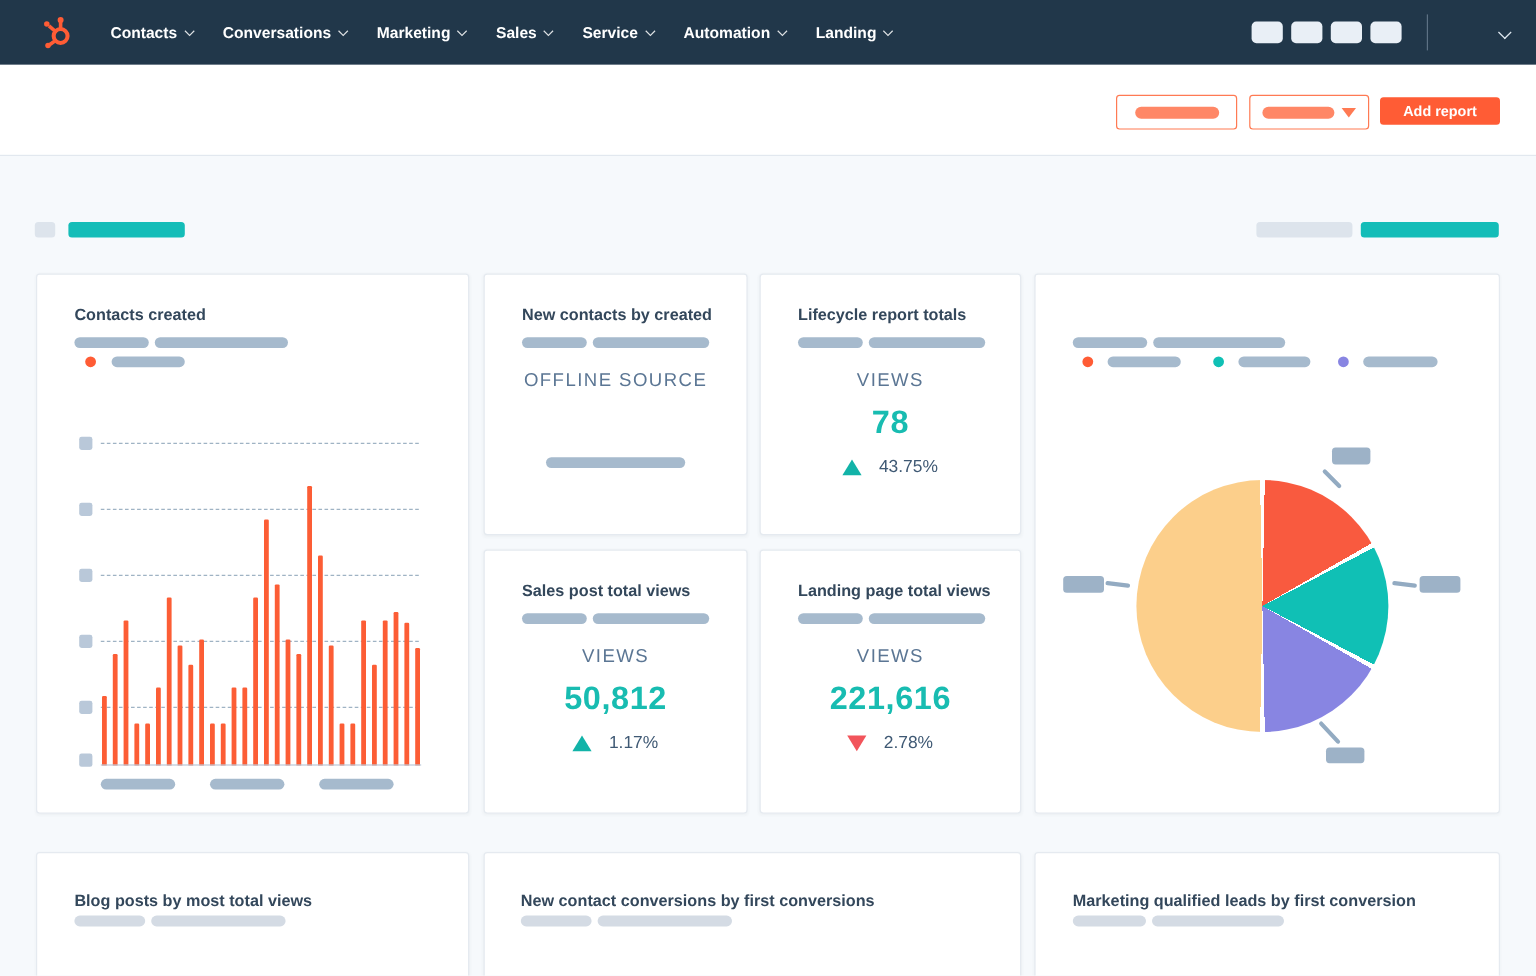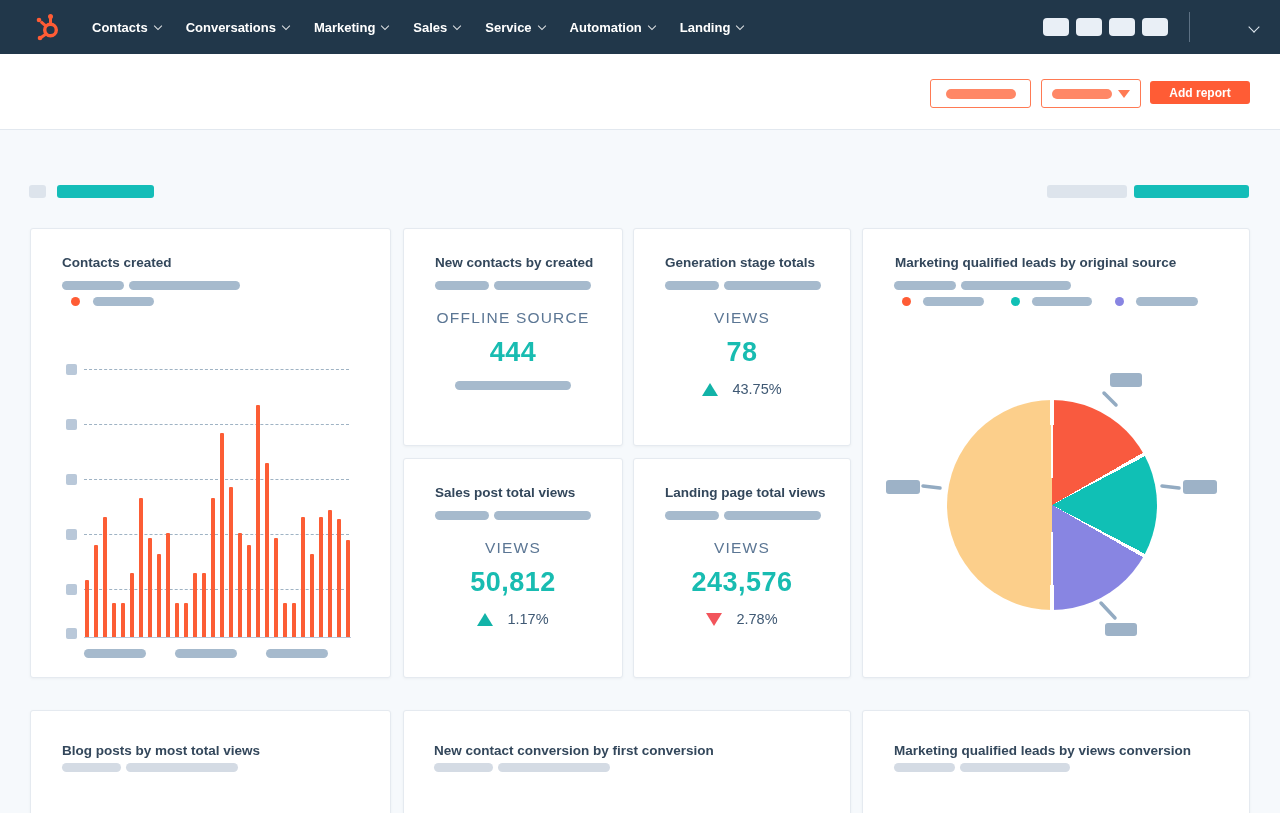--- a/index.html
+++ b/index.html
@@ -216,28 +216,27 @@
     </div>
   </div>
 
   <div class="card" style="left:403px;top:228px;width:220px;height:218px;">
     <div class="card-title">New contacts by created</div>
     <div class="pill-row">
       <div class="ph" style="width:54px"></div>
       <div class="ph" style="width:97px"></div>
     </div>
     <div class="metric-label">OFFLINE SOURCE</div>
-    <div class="metric-value">444</div>
     <div class="metric-footer">
       <div class="ph" style="width:116px"></div>
     </div>
   </div>
 
   <div class="card" style="left:633px;top:228px;width:218px;height:218px;">
-    <div class="card-title">Generation stage totals</div>
+    <div class="card-title">Lifecycle report totals</div>
     <div class="pill-row">
       <div class="ph" style="width:54px"></div>
       <div class="ph" style="width:97px"></div>
     </div>
     <div class="metric-label">VIEWS</div>
     <div class="metric-value">78</div>
     <div class="metric-footer">
       <span class="tri-up"></span>
       <span class="delta-text">43.75%</span>
     </div>
@@ -257,29 +256,28 @@
     </div>
   </div>
 
   <div class="card" style="left:633px;top:458px;width:218px;height:220px;">
     <div class="card-title">Landing page total views</div>
     <div class="pill-row">
       <div class="ph" style="width:54px"></div>
       <div class="ph" style="width:97px"></div>
     </div>
     <div class="metric-label">VIEWS</div>
-    <div class="metric-value">243,576</div>
+    <div class="metric-value">221,616</div>
     <div class="metric-footer">
       <span class="tri-down"></span>
       <span class="delta-text">2.78%</span>
     </div>
   </div>
 
   <div class="card" style="left:862px;top:228px;width:388px;height:450px;">
-    <div class="card-title" style="left:32px">Marketing qualified leads by original source</div>
     <div class="pill-row" style="left:31px">
       <div class="ph" style="width:62px"></div>
       <div class="ph" style="width:110px"></div>
     </div>
     <div class="legend-row" style="left:39px">
       <div class="dot" style="background:#ff5c35"></div>
       <div class="ph" style="width:61px;margin-left:12px"></div>
       <div class="dot" style="background:#10c0b5;margin-left:27px"></div>
       <div class="ph" style="width:60px;margin-left:12px"></div>
       <div class="dot" style="background:#8885e2;margin-left:23px"></div>
@@ -300,28 +298,28 @@
 
   <div class="card" style="left:30px;top:710px;width:361px;height:170px;">
     <div class="card-title" style="top:32px">Blog posts by most total views</div>
     <div class="pill-row" style="top:52px">
       <div class="ph ph-light" style="width:59px"></div>
       <div class="ph ph-light" style="width:112px"></div>
     </div>
   </div>
 
   <div class="card" style="left:403px;top:710px;width:448px;height:170px;">
-    <div class="card-title" style="top:32px;left:30px">New contact conversion by first conversion</div>
+    <div class="card-title" style="top:32px;left:30px">New contact conversions by first conversions</div>
     <div class="pill-row" style="top:52px;left:30px">
       <div class="ph ph-light" style="width:59px"></div>
       <div class="ph ph-light" style="width:112px"></div>
     </div>
   </div>
 
   <div class="card" style="left:862px;top:710px;width:388px;height:170px;">
-    <div class="card-title" style="top:32px">Marketing qualified leads by views conversion</div>
+    <div class="card-title" style="top:32px">Marketing qualified leads by first conversion</div>
     <div class="pill-row" style="top:52px">
       <div class="ph ph-light" style="width:61px"></div>
       <div class="ph ph-light" style="width:110px"></div>
     </div>
   </div>
 
 </div>
 
 </body></html>

